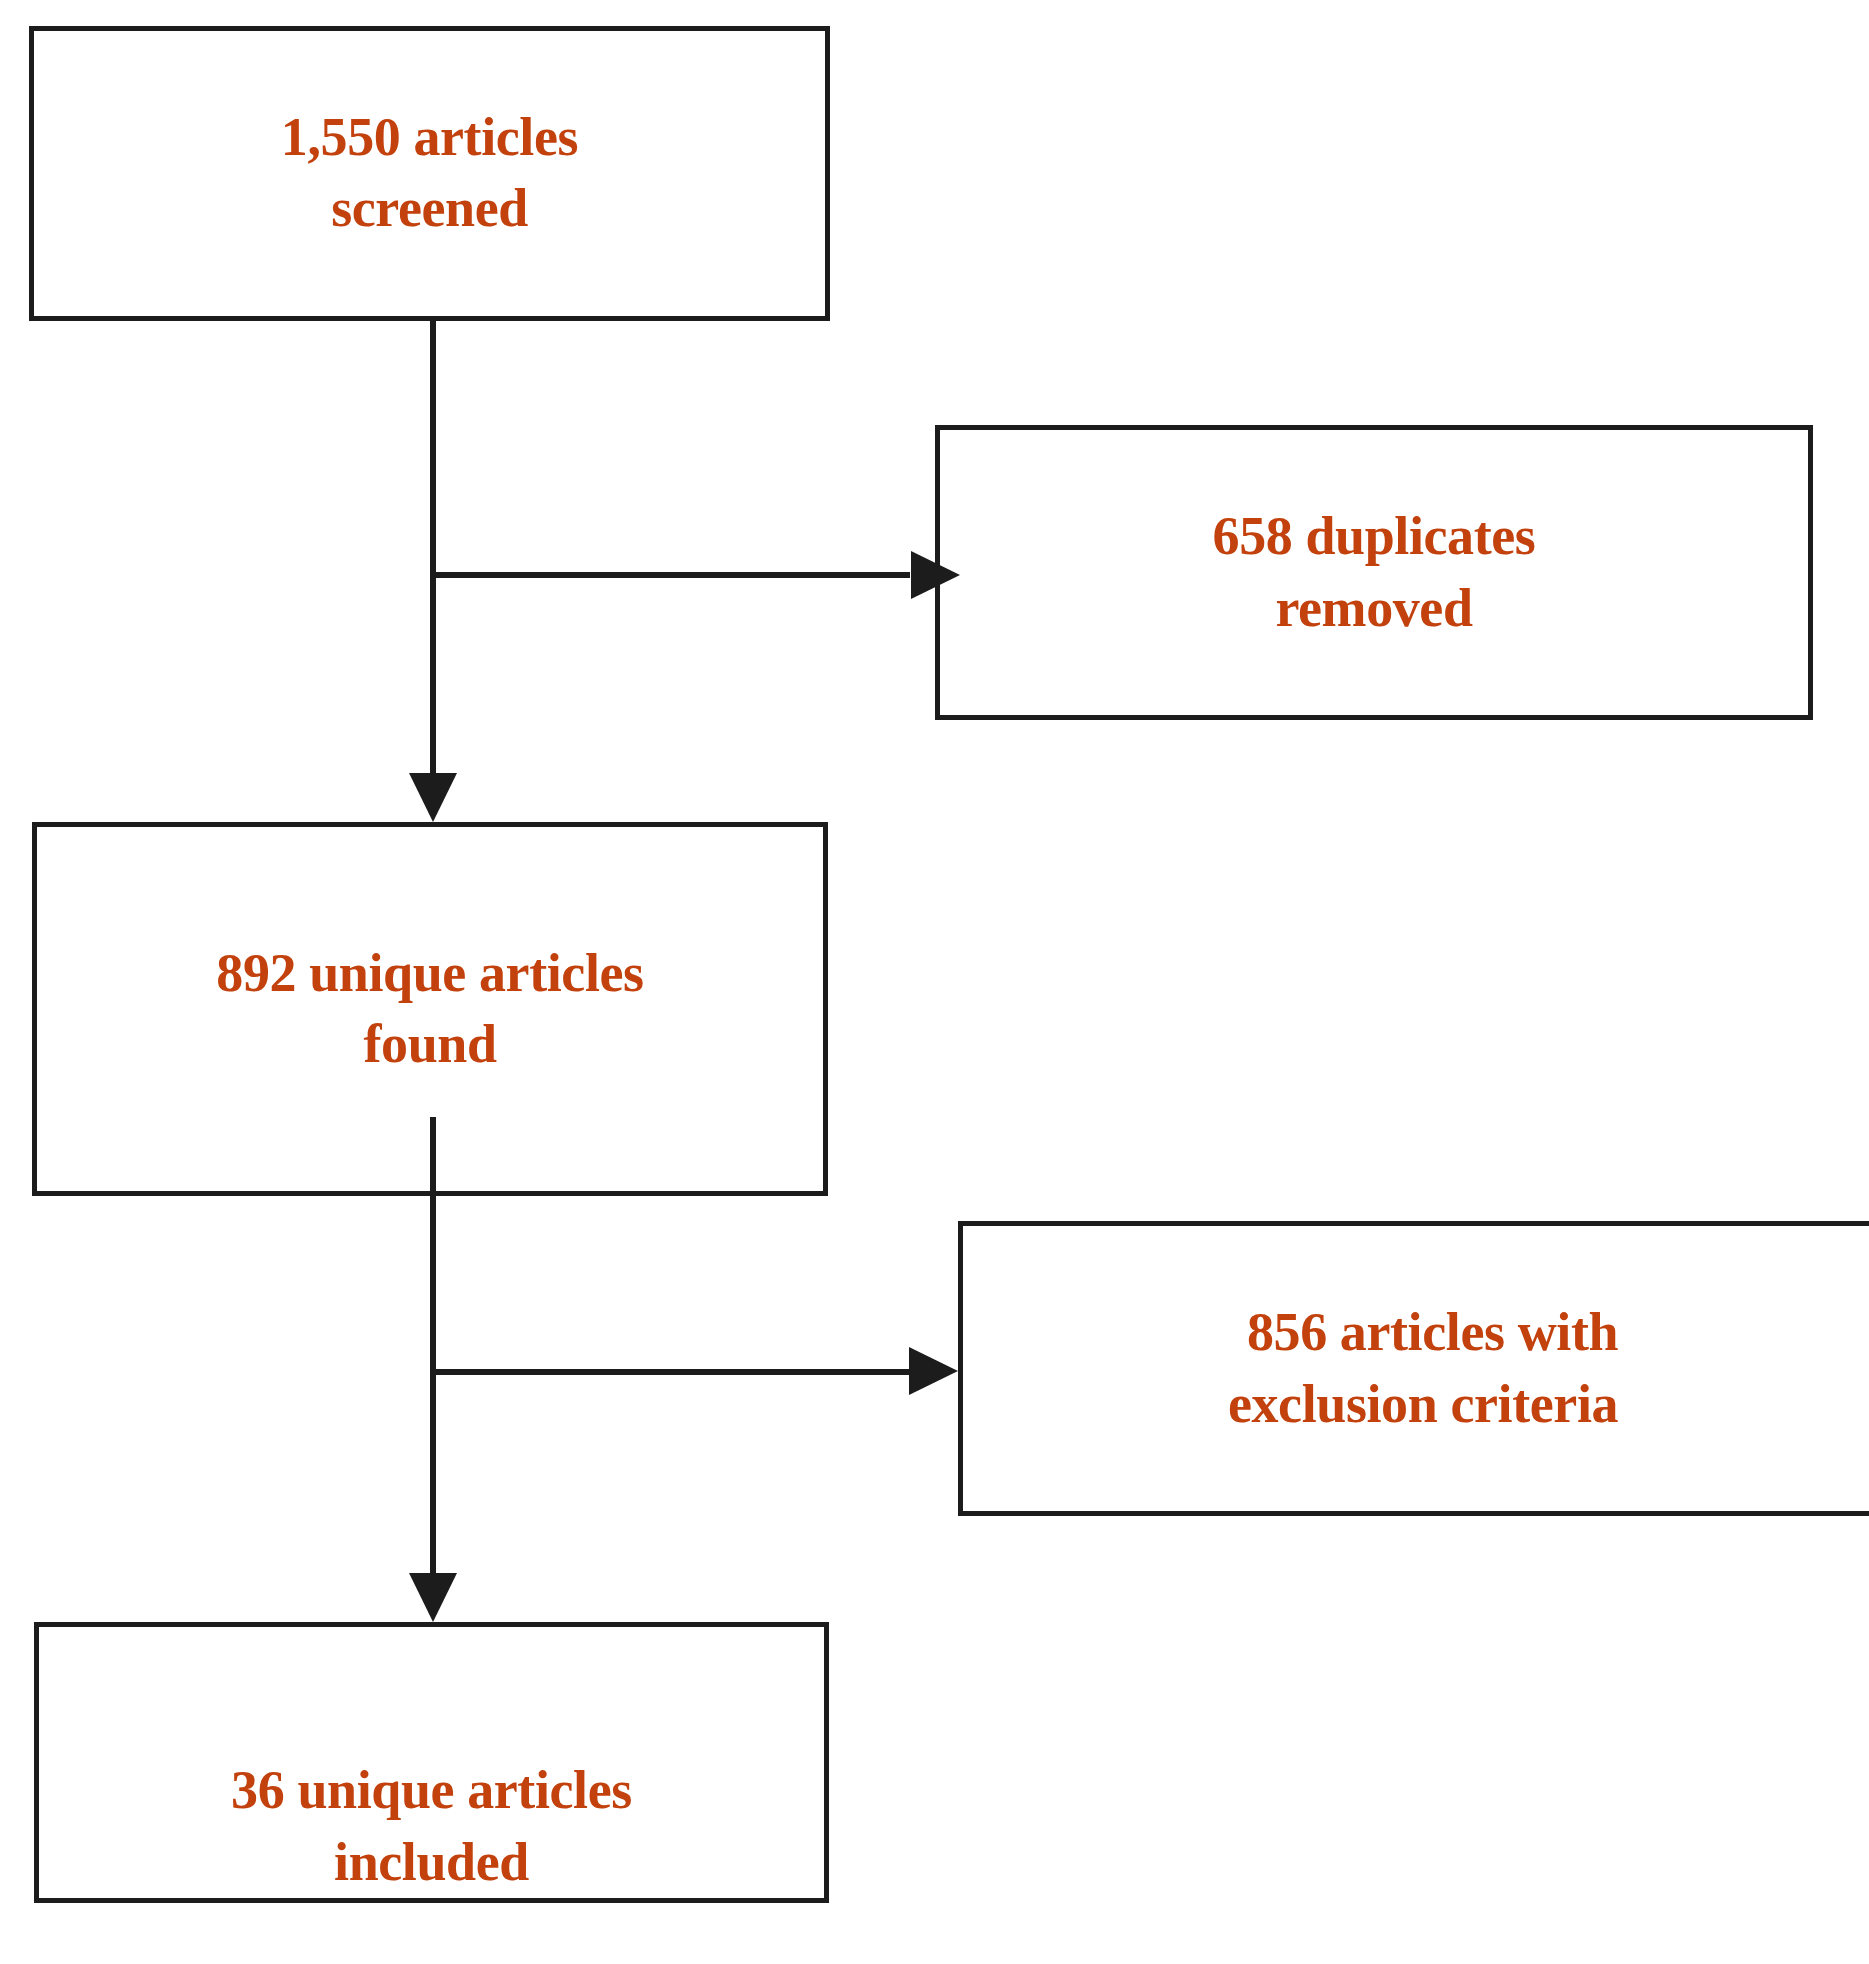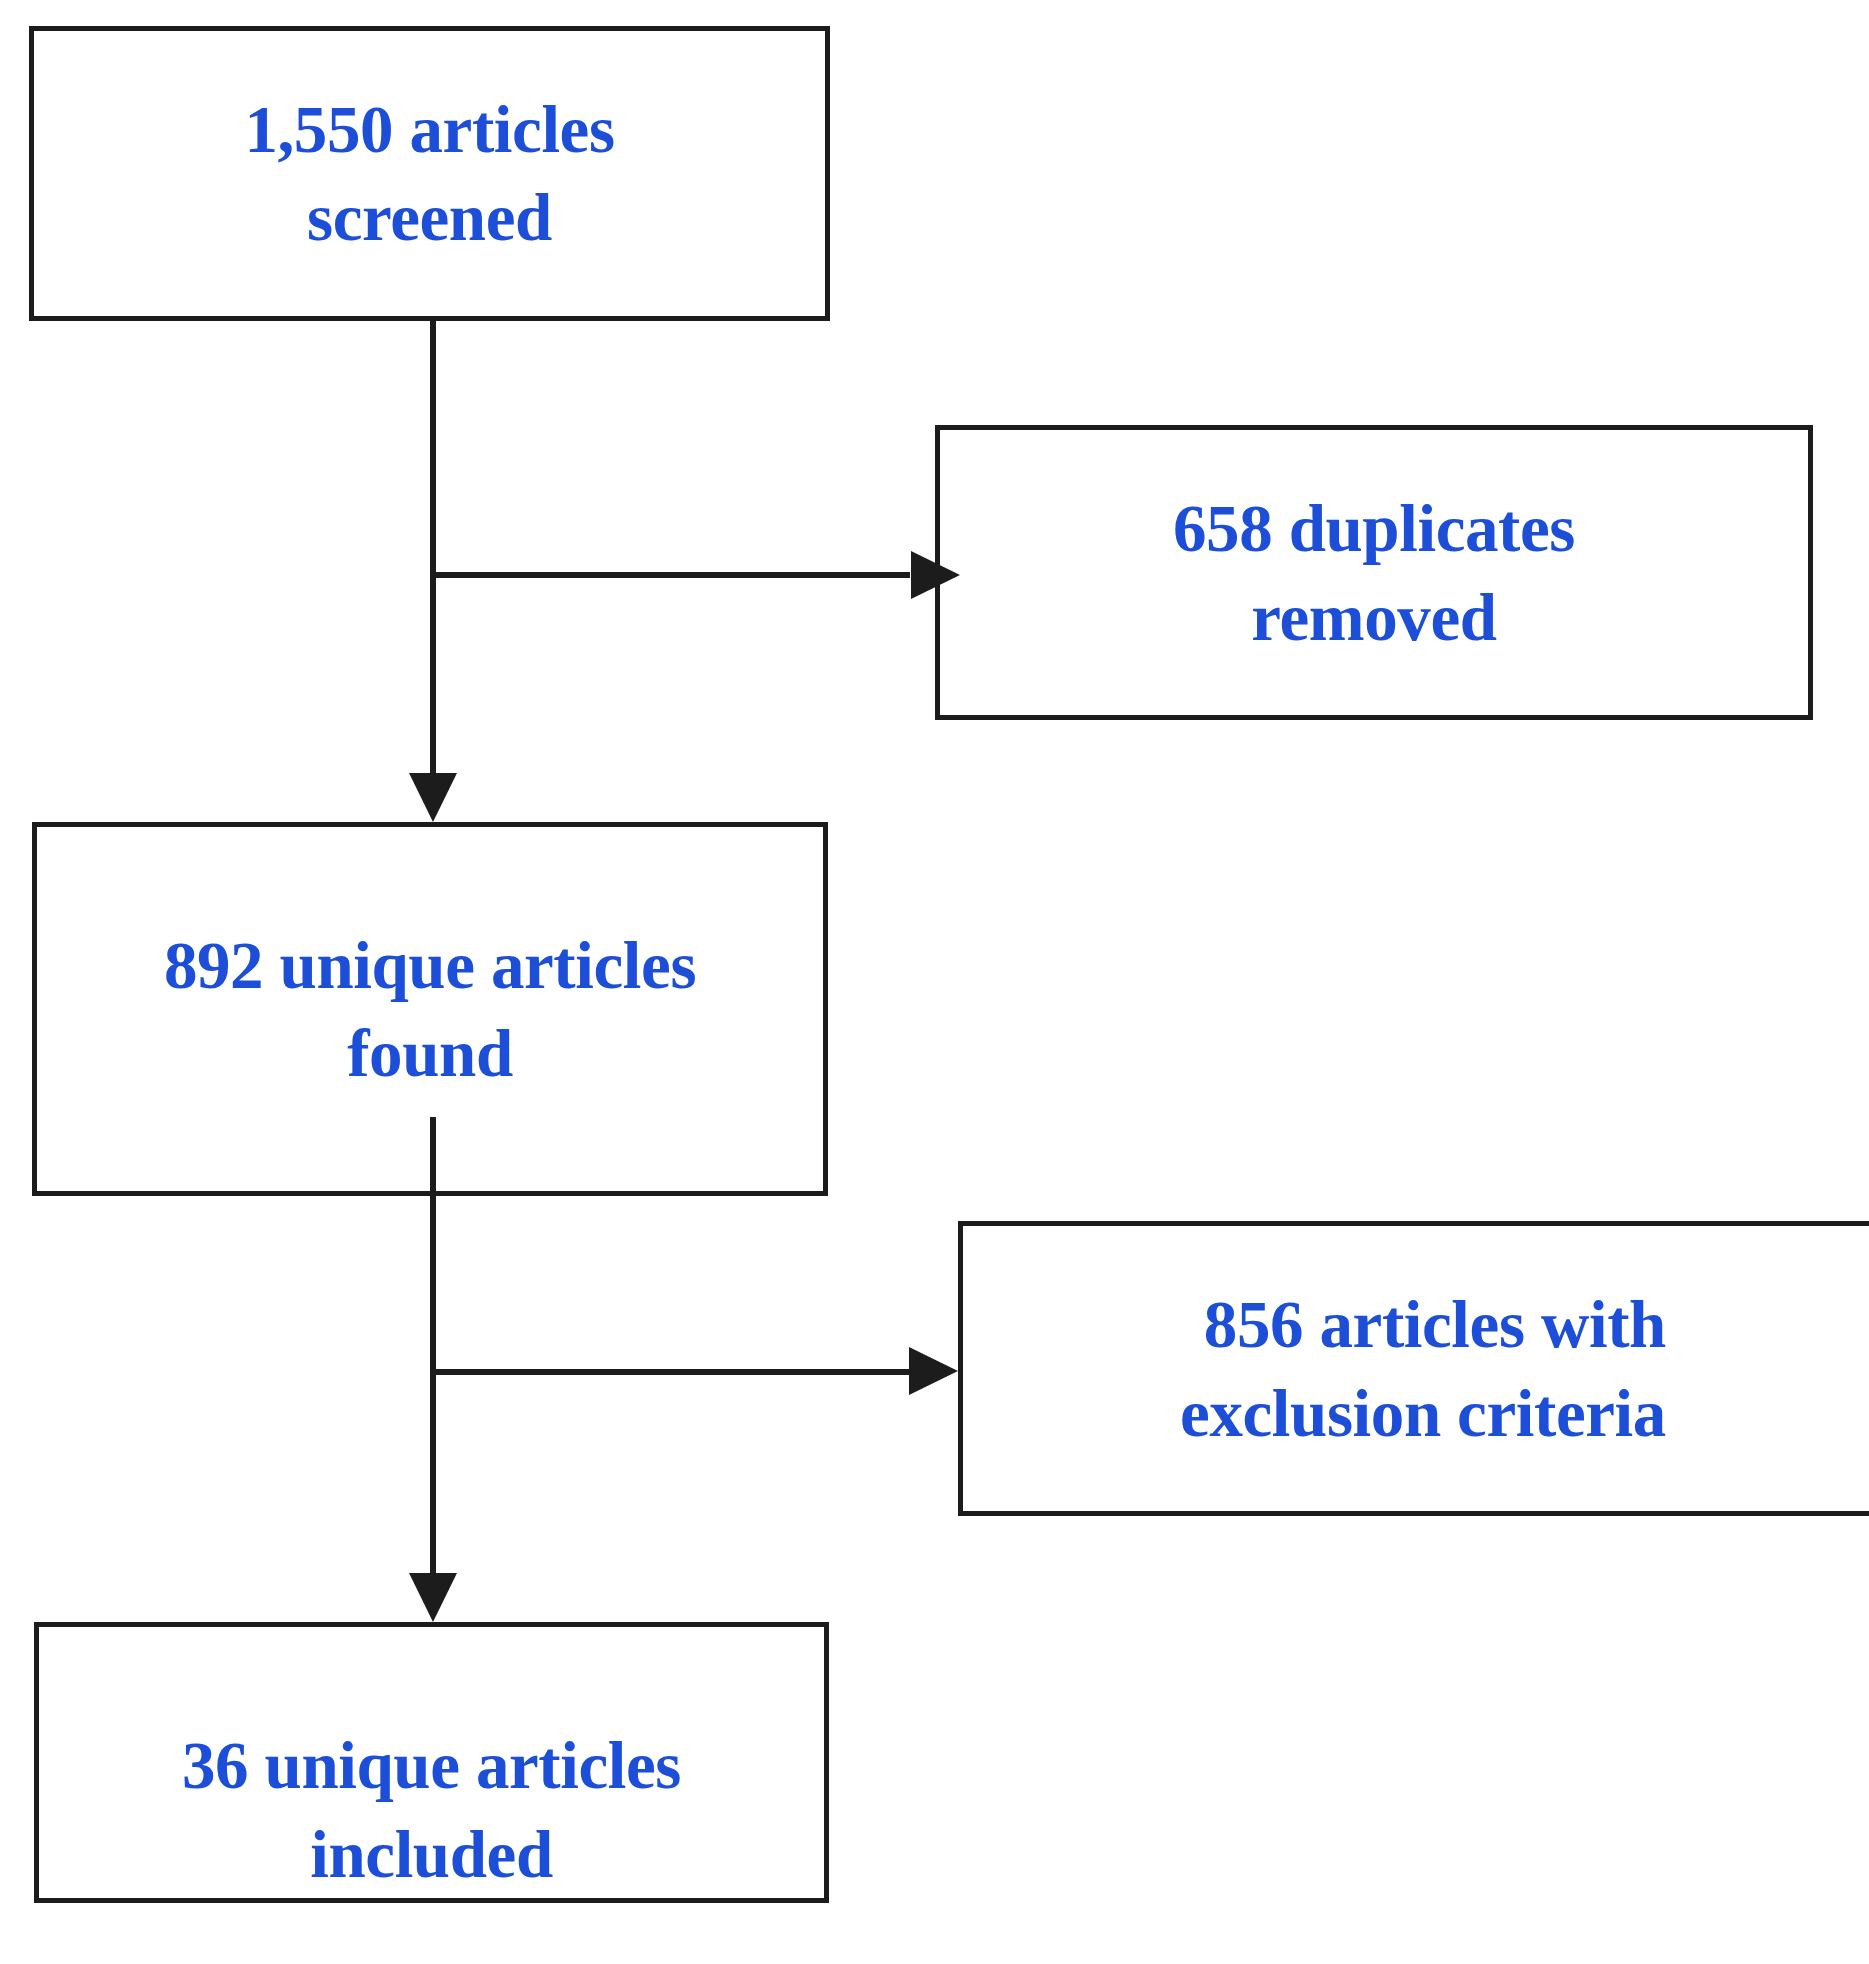--- a/index.html
+++ b/index.html
@@ -22,23 +22,23 @@
     border: 5.6px solid #1c1c1c;
     background: #ffffff;
     display: flex;
     align-items: center;
     justify-content: center;
     text-align: center;
   }
   .node-label {
     font-family: "Liberation Serif", "DejaVu Serif", serif;
     font-weight: bold;
-    font-size: 67px;
+    font-size: 54px;
     line-height: 1.32;
-    color: #1d4ed8;
+    color: #c2410c;
     letter-spacing: -0.4px;
     padding: 0 21px;
     white-space: pre-line;
   }
   
   .vline {
     position: absolute;
     background: #1c1c1c;
     width: 5.6px;
   }

